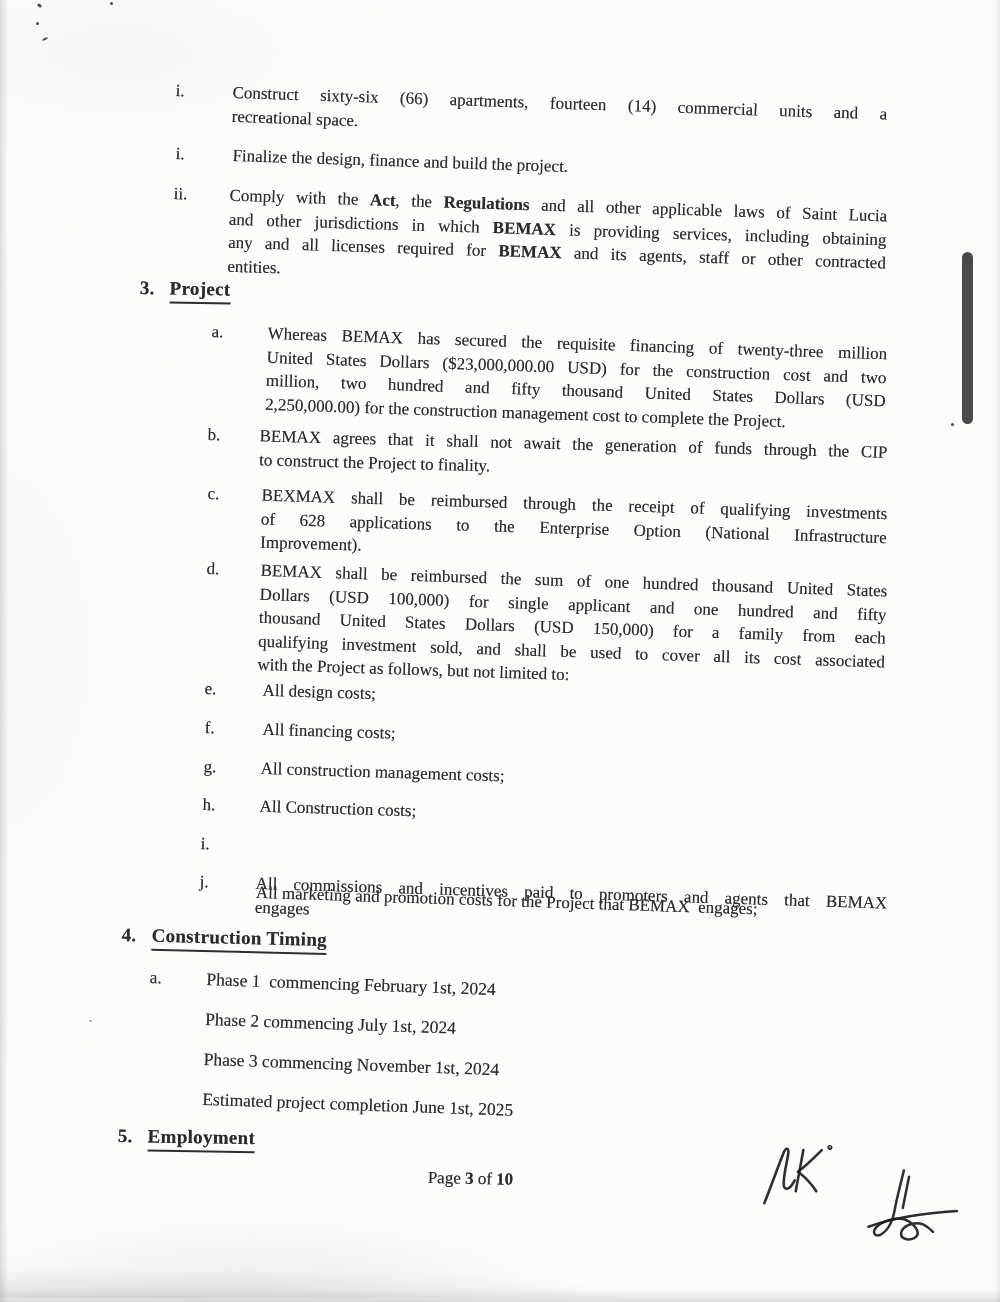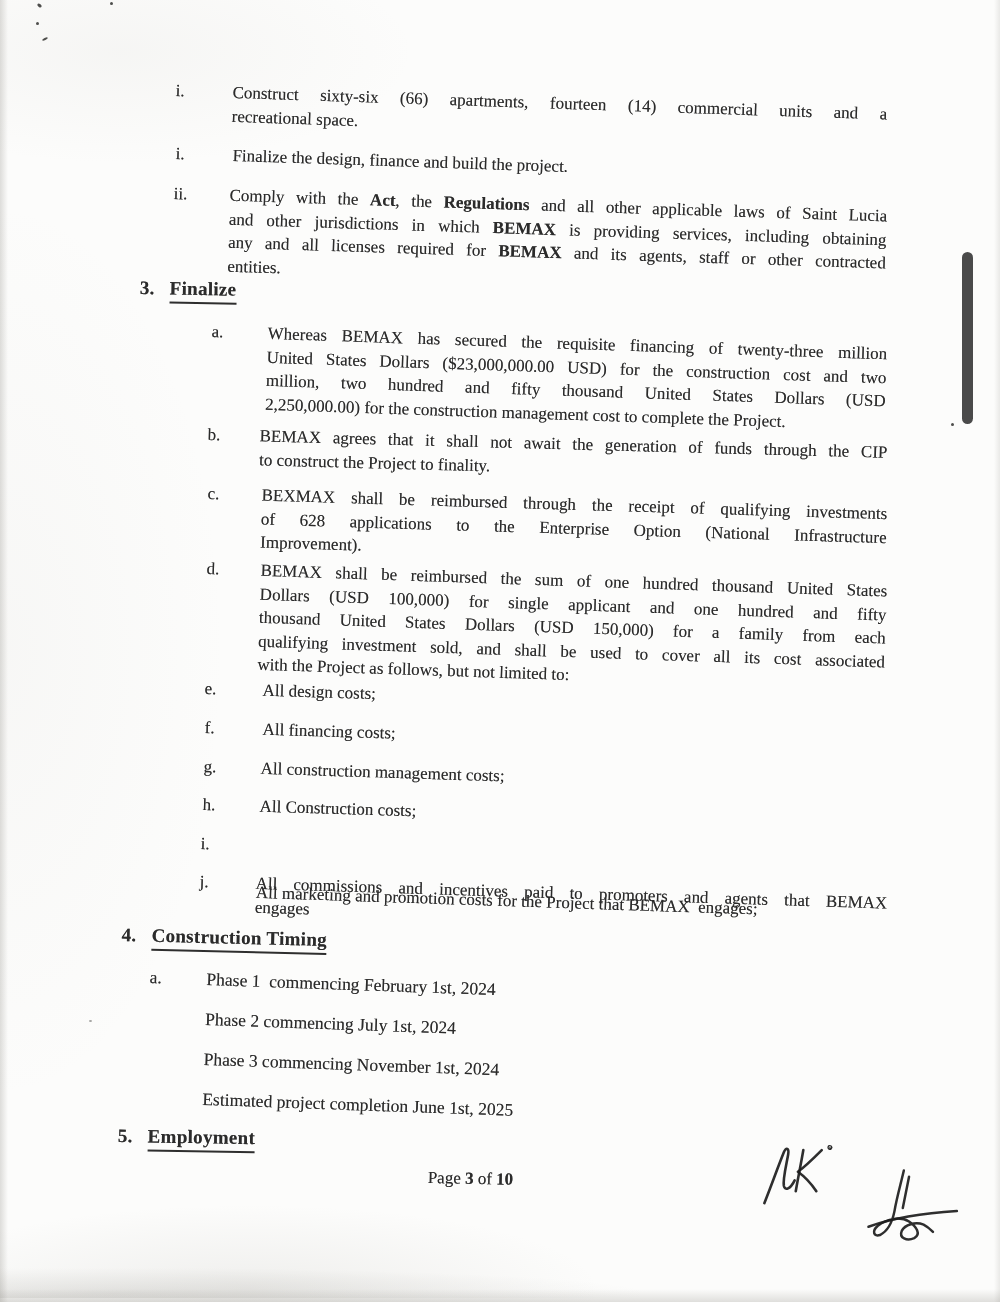--- a/index.html
+++ b/index.html
@@ -74,21 +74,21 @@
     <span class="lbl">ii.</span>
     <div class="txt" style="margin-left:56px;">
       <div class="jl"><span>Comply with the </span><b>Act</b><span>, the </span><b>Regulations</b><span> and all other applicable laws of Saint Lucia</span></div>
       <div class="jl"><span>and other jurisdictions in which </span><b>BEMAX</b><span> is providing services, including obtaining</span></div>
       <div class="jl"><span>any and all licenses required for </span><b>BEMAX</b><span> and its agents, staff or other contracted</span></div>
       <div>entities.</div>
     </div>
   </div>
 
   <div class="block heading" style="left:140px;top:276px;transform:rotate(1.0deg);">
-    <span class="hnum">3.</span><span class="htitle">Finalize</span>
+    <span class="hnum">3.</span><span class="htitle">Project</span>
   </div>
 
   <div class="block" style="left:212px;top:320px;width:676px;transform:rotate(1.9deg);">
     <span class="lbl">a.</span>
     <div class="txt" style="margin-left:56px;">
       <div class="jl">Whereas BEMAX has secured the requisite financing of twenty-three million</div>
       <div class="jl">United States Dollars ($23,000,000.00 USD) for the construction cost and two</div>
       <div class="jl">million, two hundred and fifty thousand United States Dollars (USD</div>
       <div>2,250,000.00) for the construction management cost to complete the Project.</div>
     </div>

